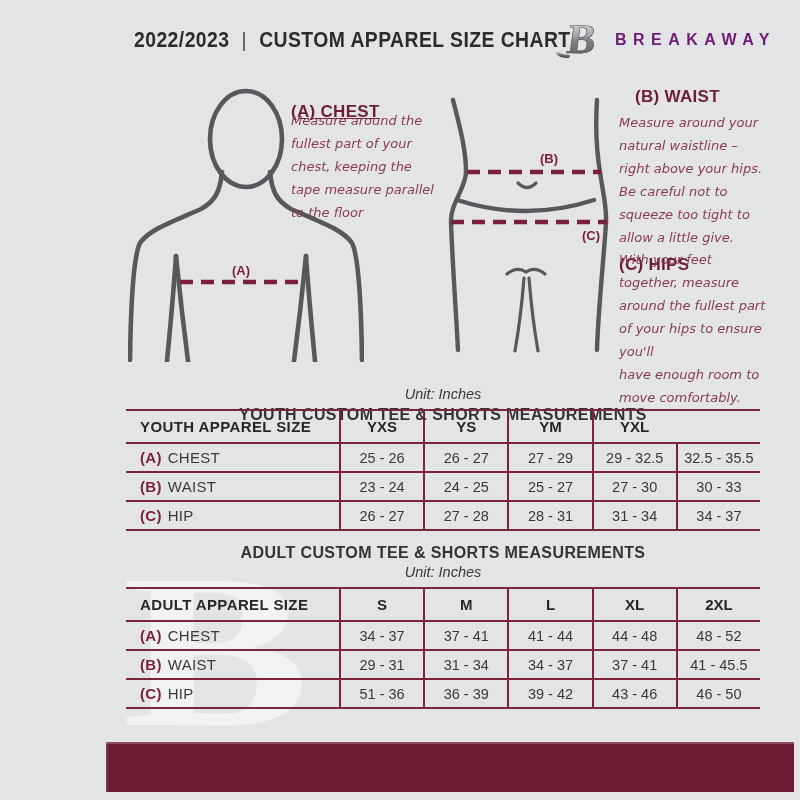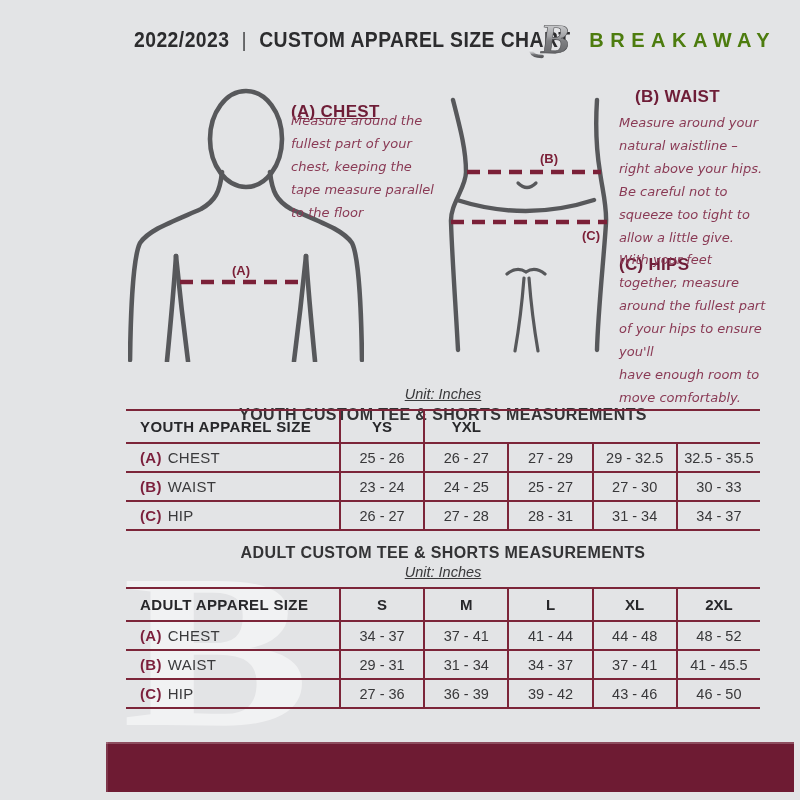--- a/index.html
+++ b/index.html
@@ -20,21 +20,21 @@
     transform: scaleX(0.88); transform-origin:left center;
     font-weight:700; font-size:22px; letter-spacing:0.5px; color:#2c2c2e;
     white-space:nowrap; z-index:2;
   }
   .hdr-title .pipe { font-weight:400; font-size:20px; color:#3a3a3c; }
   .brand-cluster {
     right:24px; top:16px; height:48px;
     display:flex; align-items:center; gap:15px; z-index:2;
   }
   .brand-word {
-    font-weight:700; font-size:20px; letter-spacing:6.5px; color:#4d7c0f;
+    font-weight:700; font-size:16px; letter-spacing:6.5px; color:#701a75;
     white-space:nowrap;
   }
 
   
   .guide-heading {
     font-weight:700; font-size:17px; color:#6e1d37; letter-spacing:0.3px;
     z-index:2;
   }
   .guide-desc {
     font-family: "DejaVu Sans", sans-serif;
@@ -44,21 +44,21 @@
   .fig { z-index:1; }
 
   
   .tbl-title {
     left:126px; width:634px; text-align:center;
     font-weight:700; font-size:16px; letter-spacing:0.4px; color:#333335;
     z-index:2;
   }
   .tbl-unit {
     left:126px; width:634px; text-align:center;
-    font-style:italic; font-size:14.5px; color:#39393b; z-index:2;text-decoration:underline;
+    font-style:italic; font-size:14.5px; color:#39393b; z-index:2;
   }
   .size-table {
     left:126px; width:634px;
     border-top:2px solid #7c2539; z-index:2;
   }
   .t-row {
     display:grid; grid-template-columns: 213px repeat(5, 1fr);
     border-bottom:2px solid #7c2539;
   }
   .t-row > div {
@@ -179,21 +179,23 @@
 you'll
 have enough room to
 move comfortably.</div>
 
 <div class="abs tbl-title" style="top:366px;margin-top:40px;">YOUTH CUSTOM TEE &amp; SHORTS MEASUREMENTS</div>
 <div class="abs tbl-unit" style="top:386px;">Unit: Inches</div>
 
 <div class="abs size-table" style="top:409px;">
   <div class="t-row t-head">
     <div class="size-col">YOUTH APPAREL SIZE</div>
+    <div>YXS</div>
     <div>YS</div>
+    <div>YM</div>
     <div>YXL</div>
   </div>
   <div class="t-row">
     <div class="label-col">
       <span class="pfx">(A)</span>
       <span>CHEST</span>
     </div>
     <div>25 - 26</div>
     <div>26 - 27</div>
     <div>27 - 29</div>
@@ -256,21 +258,21 @@
     <div>31 - 34</div>
     <div>34 - 37</div>
     <div>37 - 41</div>
     <div>41 - 45.5</div>
   </div>
   <div class="t-row">
     <div class="label-col">
       <span class="pfx">(C)</span>
       <span>HIP</span>
     </div>
-    <div>27 - 36</div>
+    <div>51 - 36</div>
     <div>36 - 39</div>
     <div>39 - 42</div>
     <div>43 - 46</div>
     <div>46 - 50</div>
   </div>
 </div>
 
 <div class="abs footer-bar"></div>
 
 </body></html>

